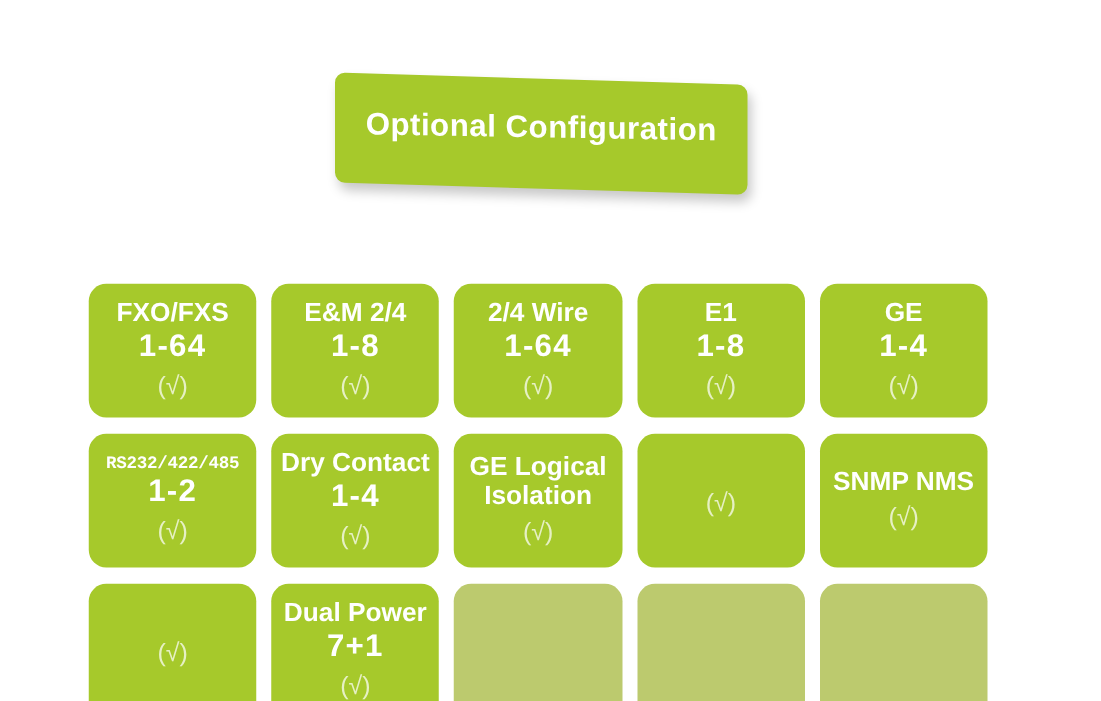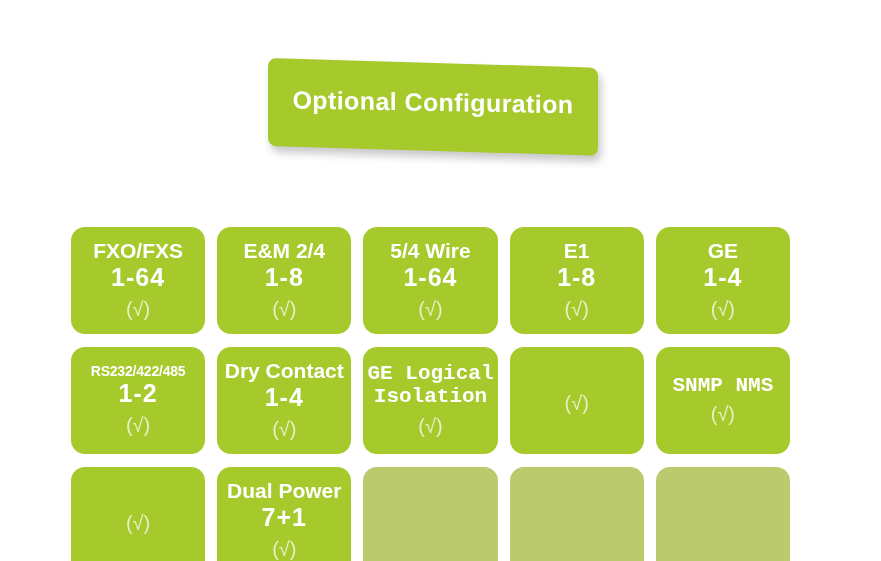--- a/index.html
+++ b/index.html
@@ -84,25 +84,25 @@
     color: #ffffff;
     font-weight: bold;
     font-size: 21px;
     line-height: 1.08;
     text-align: center;
     white-space: nowrap;
   }
   .tile.small-title .tile-title {
     font-size: 14px;
     letter-spacing: -0.2px;
+    font-family: Liberation Mono, monospace;
   }
   .tile.wrap-title .tile-title {
     white-space: normal;
     max-width: 100%;
-    font-family: Liberation Mono, monospace;
   }
 
   .tile-range {
     color: #ffffff;
     font-weight: bold;
     font-size: 25px;
     line-height: 1.15;
     text-align: center;
     letter-spacing: 1px;
   }
@@ -135,21 +135,21 @@
       <div class="tile-title">FXO/FXS</div>
       <div class="tile-range">1-64</div>
       <div class="tile-check">(√)</div>
     </div>
     <div class="tile">
       <div class="tile-title">E&amp;M 2/4</div>
       <div class="tile-range">1-8</div>
       <div class="tile-check">(√)</div>
     </div>
     <div class="tile">
-      <div class="tile-title">5/4 Wire</div>
+      <div class="tile-title">2/4 Wire</div>
       <div class="tile-range">1-64</div>
       <div class="tile-check">(√)</div>
     </div>
     <div class="tile">
       <div class="tile-title">E1</div>
       <div class="tile-range">1-8</div>
       <div class="tile-check">(√)</div>
     </div>
     <div class="tile">
       <div class="tile-title">GE</div>

